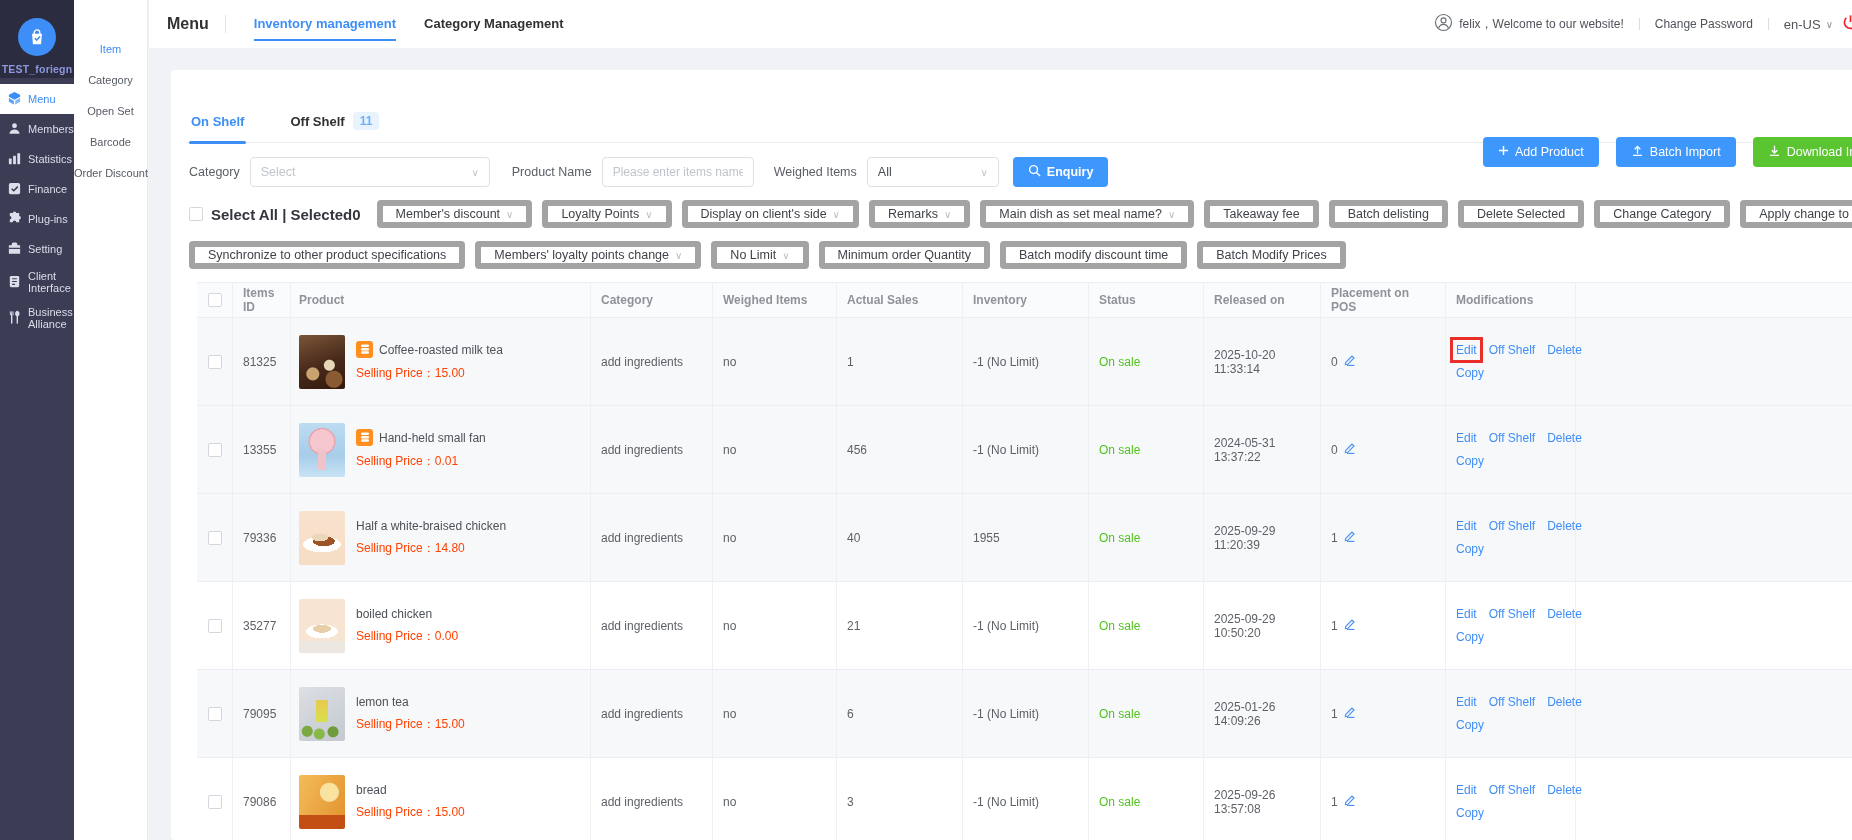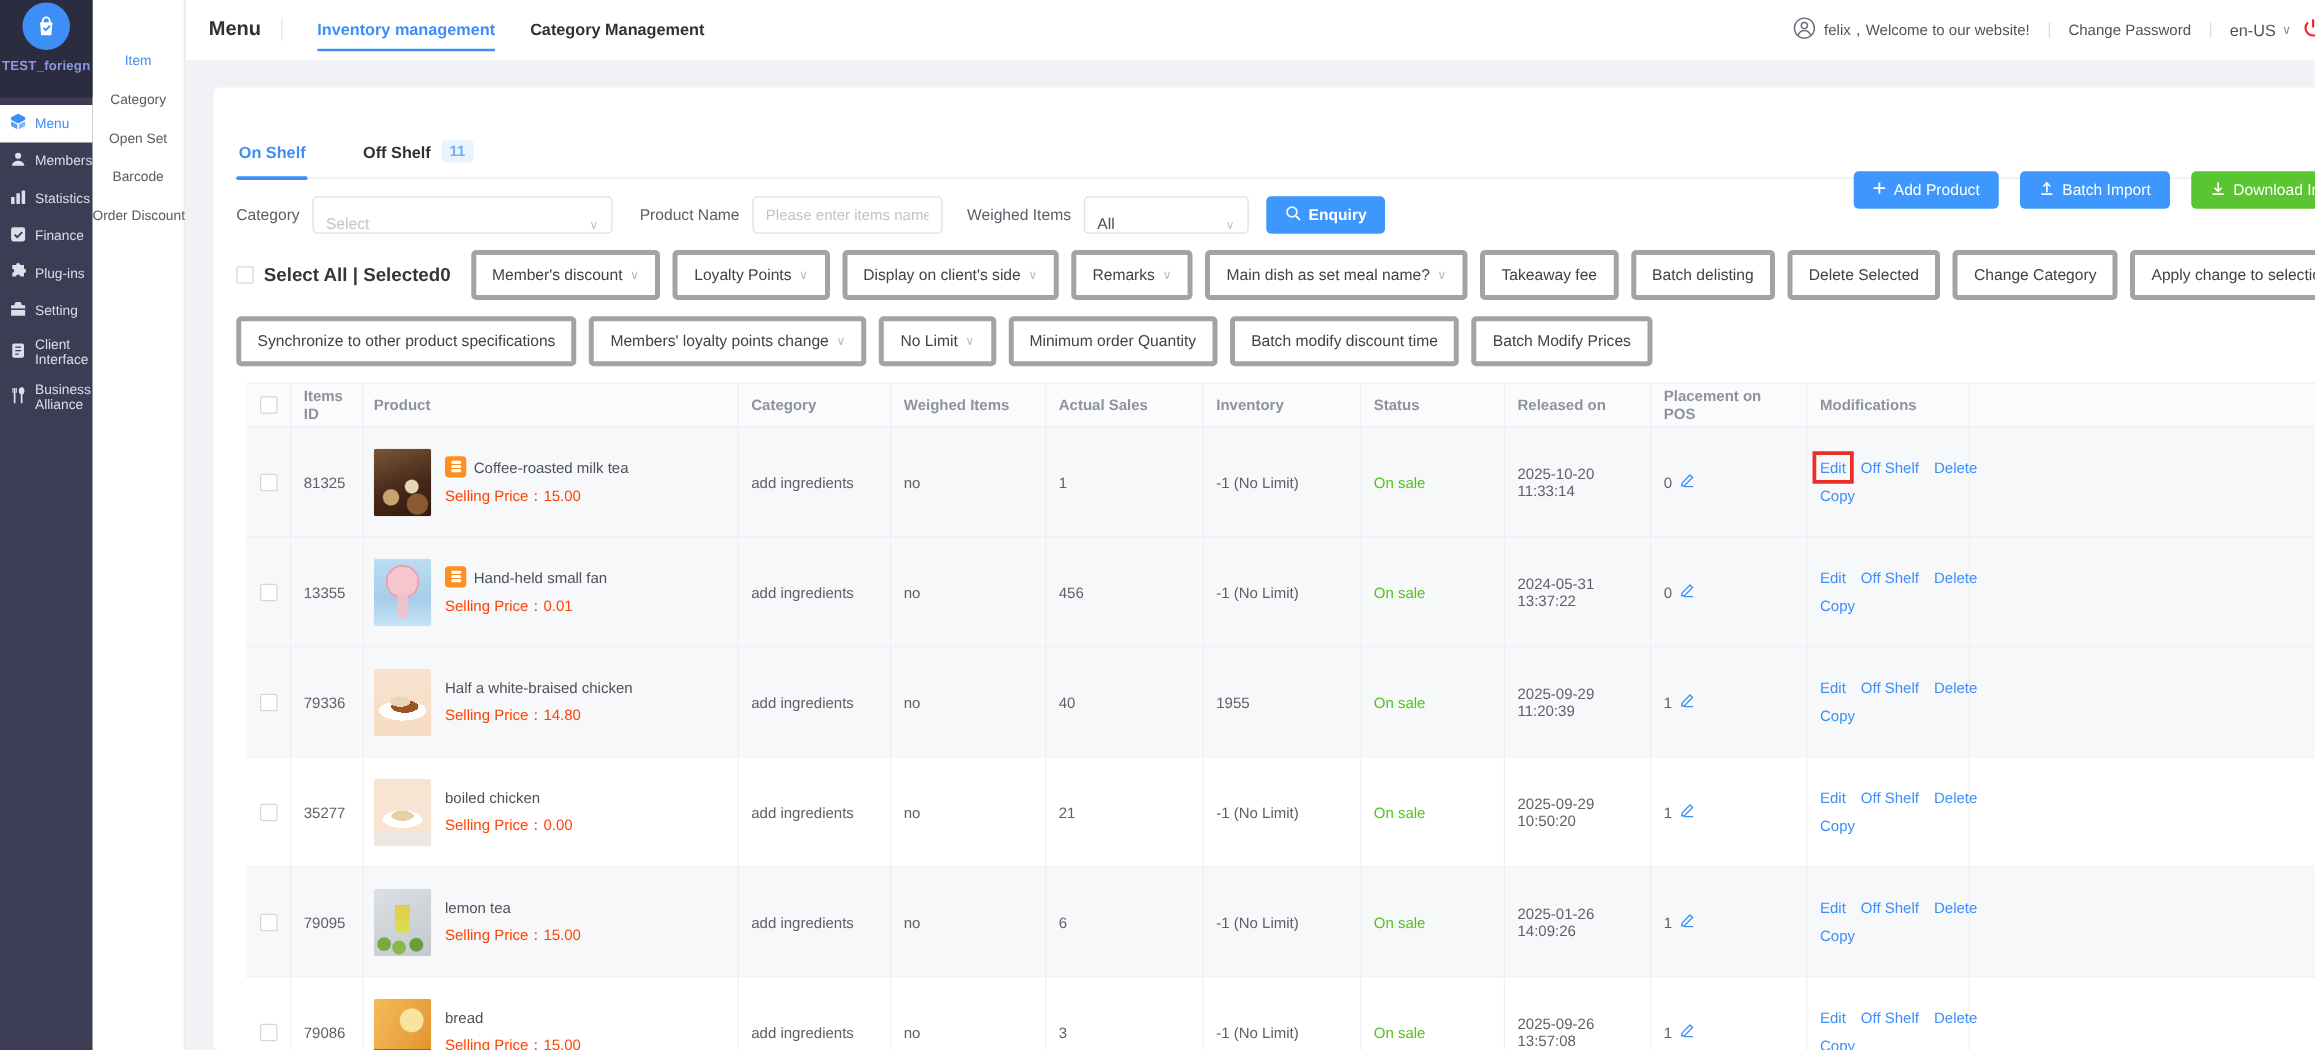--- a/index.html
+++ b/index.html
@@ -1,21 +1,21 @@
 <!DOCTYPE html>
 <html><head>
 <meta charset="utf-8">
 <style>
   html,body{margin:0;padding:0;background:#555;}
   .app{position:relative;width:1852px;height:840px;overflow:hidden;background:#f0f2f5;
        font-family:"Liberation Sans",sans-serif;font-size:12px;color:#606266;}
 
   
   .sidebar{position:absolute;left:0;top:0;bottom:0;width:74px;background:#3c3c55;z-index:5;}
-  .logo{height:78px;background:#2c2c40;display:flex;flex-direction:column;align-items:center;padding-top:2px;box-sizing:border-box;}
+  .logo{height:78px;background:#2c2c40;display:flex;flex-direction:column;align-items:center;padding-top:18px;box-sizing:border-box;}
   .logo-circle{width:38px;height:38px;border-radius:50%;background:#3e8ef7;display:flex;align-items:center;justify-content:center;}
   .brand{color:#8d97dd;font-size:10.5px;font-weight:bold;margin-top:7px;letter-spacing:.2px;}
   .nav{margin-top:6px;}
   .nav-item{display:flex;align-items:center;gap:6px;padding:0 5px 0 7px;min-height:30px;color:#dcdeea;font-size:11px;cursor:pointer;line-height:12px;}
   .nav-item.active{background:#ffffff;color:#3e8ef7;}
   .nav-item svg{flex:none;}
   .nav-item.tall{min-height:36px;}
 
   
   .subsidebar{position:absolute;left:74px;top:0;bottom:0;width:74px;background:#fff;border-right:1px solid #ebebeb;z-index:4;padding-top:34px;box-sizing:border-box;text-align:center;}
@@ -42,37 +42,37 @@
 
   .shelf-tabs{display:flex;gap:42px;margin:0 6px;border-bottom:1px solid #e8ebf0;padding:2px 2px 0;}
   .shelf-tab{font-size:13px;font-weight:bold;color:#303133;padding:4px 2px 12px;position:relative;cursor:pointer;display:flex;align-items:center;gap:8px;margin-top:20px;}
   .shelf-tab.active{color:#3e8ef7;}
   .shelf-tab.active::after{content:"";position:absolute;left:0;right:0;bottom:-2px;height:3px;background:#3e8ef7;border-radius:2px;}
   .badge{display:inline-block;background:#e8f3fe;color:#6fb0f8;font-size:12px;font-weight:bold;padding:2px 7px;border-radius:4px;line-height:14px;}
 
   
   .filter-row{display:flex;align-items:center;margin:14px 0 0 8px;position:relative;height:30px;}
   .f-label{font-size:12.5px;color:#5a5e66;margin-right:10px;white-space:nowrap;}
-  .select{height:30px;border:1px solid #dcdfe6;border-radius:4px;display:flex;align-items:flex-end;padding:0 10px;box-sizing:border-box;background:#fff;cursor:pointer;}
+  .select{height:30px;border:1px solid #dcdfe6;border-radius:4px;display:flex;align-items:center;padding:0 10px;box-sizing:border-box;background:#fff;cursor:pointer;}
   .select .sel-val{font-size:12.5px;color:#c0c4cc;}
   .select.filled .sel-val{color:#4a4e57;}
   .select::after{content:"∨";margin-left:auto;color:#c0c4cc;font-size:10px;padding-left:8px;}
   .sel-category{width:240px;margin-right:22px;}
   .sel-weighed{width:132px;}
   .txt-input{width:152px;height:30px;border:1px solid #dcdfe6;border-radius:4px;padding:0 10px;box-sizing:border-box;font-size:12px;color:#4a4e57;font-family:"Liberation Sans",sans-serif;margin-right:20px;}
   .txt-input::placeholder{color:#c0c4cc;}
   .btn-primary{height:30px;border:none;border-radius:4px;background:#3e97fd;color:#fff;font-size:12.5px;display:inline-flex;align-items:center;gap:6px;padding:0 15px;cursor:pointer;font-family:"Liberation Sans",sans-serif;}
   .btn-enquiry{margin-left:14px;font-weight:bold;}
   .primary-actions{position:absolute;left:1312px;top:67px;display:flex;gap:17px;}
   .btn-green{background:#5bc531;}
 
   
   .batch-row{display:flex;align-items:center;gap:10px;margin:13px 0 0 8px;flex-wrap:nowrap;}
   .select-all{display:flex;align-items:center;gap:8px;margin-right:6px;font-size:15px;font-weight:bold;color:#33363c;white-space:nowrap;}
-  .btn{height:40px;border:4px solid #a3a3a3;border-radius:4px;background:#fff;color:#3f4349;font-size:12.5px;display:inline-flex;align-items:center;padding:0 13px;cursor:pointer;white-space:nowrap;font-family:"Liberation Sans",sans-serif;}
+  .btn{height:28px;border:6px solid #a3a3a3;border-radius:4px;background:#fff;color:#3f4349;font-size:12.5px;display:inline-flex;align-items:center;padding:0 13px;cursor:pointer;white-space:nowrap;font-family:"Liberation Sans",sans-serif;}
   .btn.dd::after{content:"∨";color:#b9bdc4;font-size:10px;margin-left:6px;}
 
   
   .cb{width:14px;height:14px;border:1px solid #d4d7de;border-radius:2px;background:#fff;display:inline-block;box-sizing:border-box;cursor:pointer;flex:none;}
 
   
   .table{width:1860px;margin:13px 0 0 16px;border-top:1px solid #ebeef5;font-size:12px;}
   .thead{display:flex;height:34px;background:#fafbfc;border-bottom:1px solid #ebeef5;}
   .th{display:flex;align-items:center;padding:0 10px;box-sizing:border-box;border-right:1px solid #eef0f4;font-weight:bold;color:#8f9399;}
   .tr{display:flex;height:87px;border-bottom:1px solid #ebeef5;background:#fff;}

